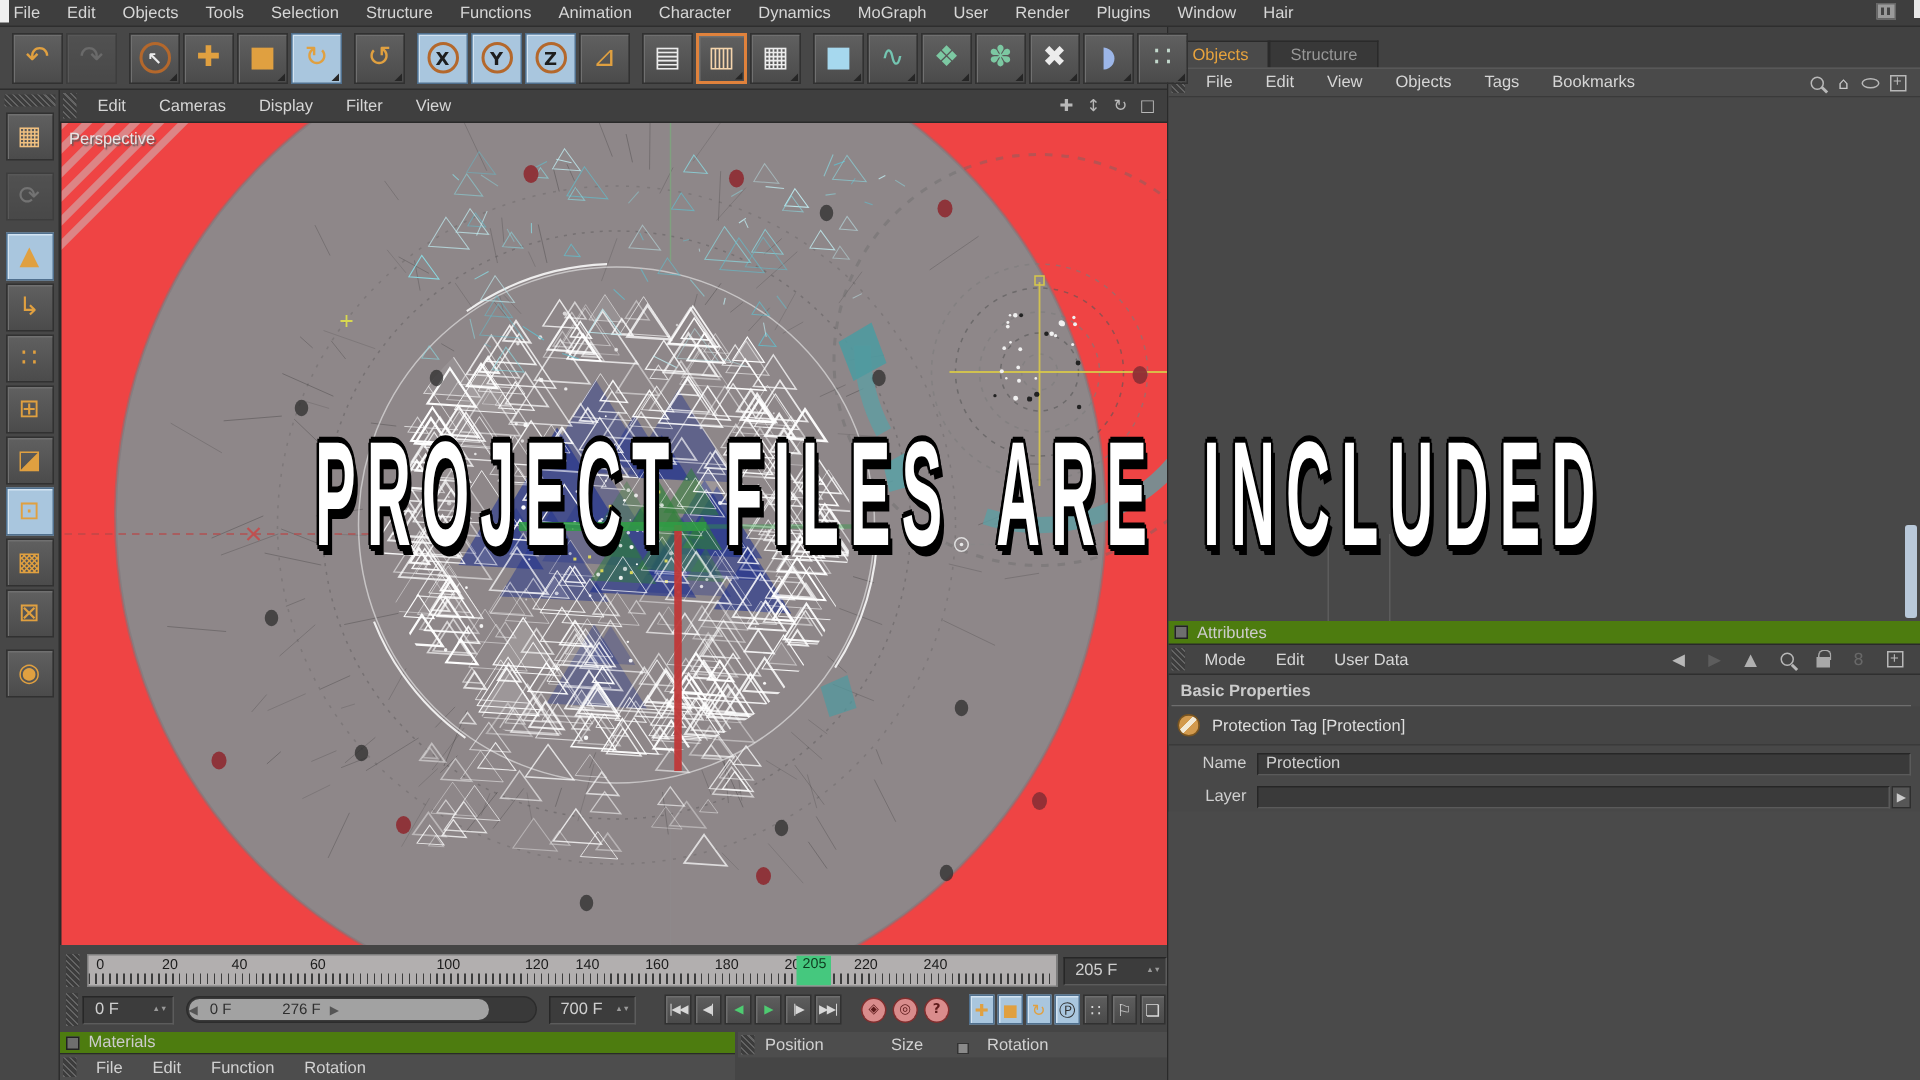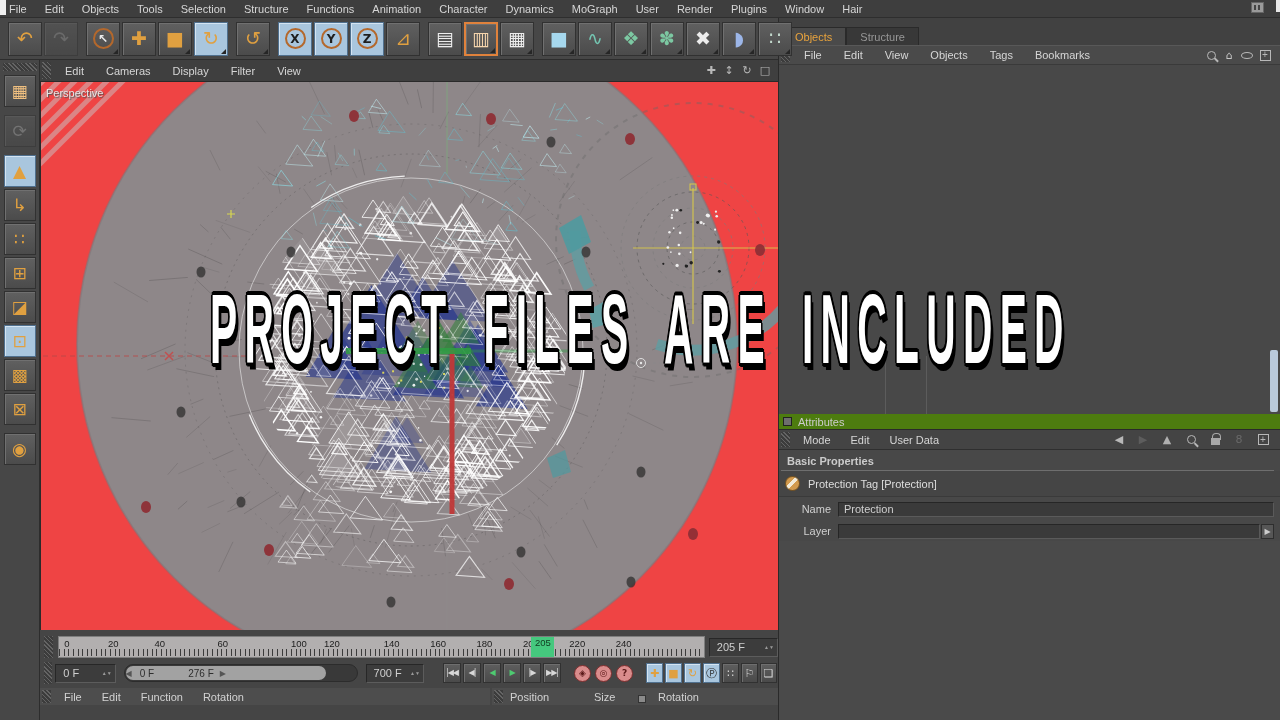--- a/index.html
+++ b/index.html
@@ -1149,24 +1149,24 @@
             <div id="persp-label">Perspective</div>
           </div>
 
           <div id="ruler-row">
             <div class="grip"></div>
             <div id="ruler">
                 <div class="minor"></div>
                 <span class="tick" style="left: 8px;">0</span>
                 <span class="tick" style="left: 54.4px;">20</span>
                 <span class="tick" style="left: 100.8px;">40</span>
-                <span class="tick" style="left: 164px; text-align: right;">60</span>
+                <span class="tick" style="left: 153px; text-align: right;">60</span>
                 <span class="tick" style="left: 193.6px; margin-top: 19px;">80</span>
                 <span class="tick" style="left: 240px;">100</span>
-                <span class="tick" style="left: 273px;">120</span>
+                <span class="tick" style="left: 299px;">120</span>
                 <span class="tick" style="left: 332.8px;">140</span>
                 <span class="tick" style="left: 379.2px;">160</span>
                 <span class="tick" style="left: 425.6px;">180</span>
                 <span class="tick" style="left: 472px;">200</span>
                 <span class="tick" style="left: 518.4px;">220</span>
                 <span class="tick" style="left: 564.8px;">240</span>
                 <span class="tick" style="left: 611.2px; margin-left: 48px;">260</span>
                 <div class="marker" style="left: 472.6px; background: rgb(69, 200, 126);">205</div>
               </div>
             <div class="spin" id="frame-spin">
@@ -1244,20 +1244,24 @@
                   <span class="g" style="color: rgb(216, 216, 216);">⚐</span>
                 </div>
                 <div class="btn kbtn">
                   <span class="g" style="color: rgb(216, 216, 216);">❏</span>
                 </div>
               </div>
           </div>
 
           <div id="bottomrow">
             <div id="materials">
+              <div class="panelhdr">
+                <span class="sq"></span>
+                <span>Materials</span>
+              </div>
               <div class="panelmenu">
                 <div class="grip"></div>
                 <div style="display:flex">
                     <span class="mitem">File</span>
                     <span class="mitem">Edit</span>
                     <span class="mitem">Function</span>
                     <span class="mitem">Rotation</span>
                   </div>
               </div>
             </div>

